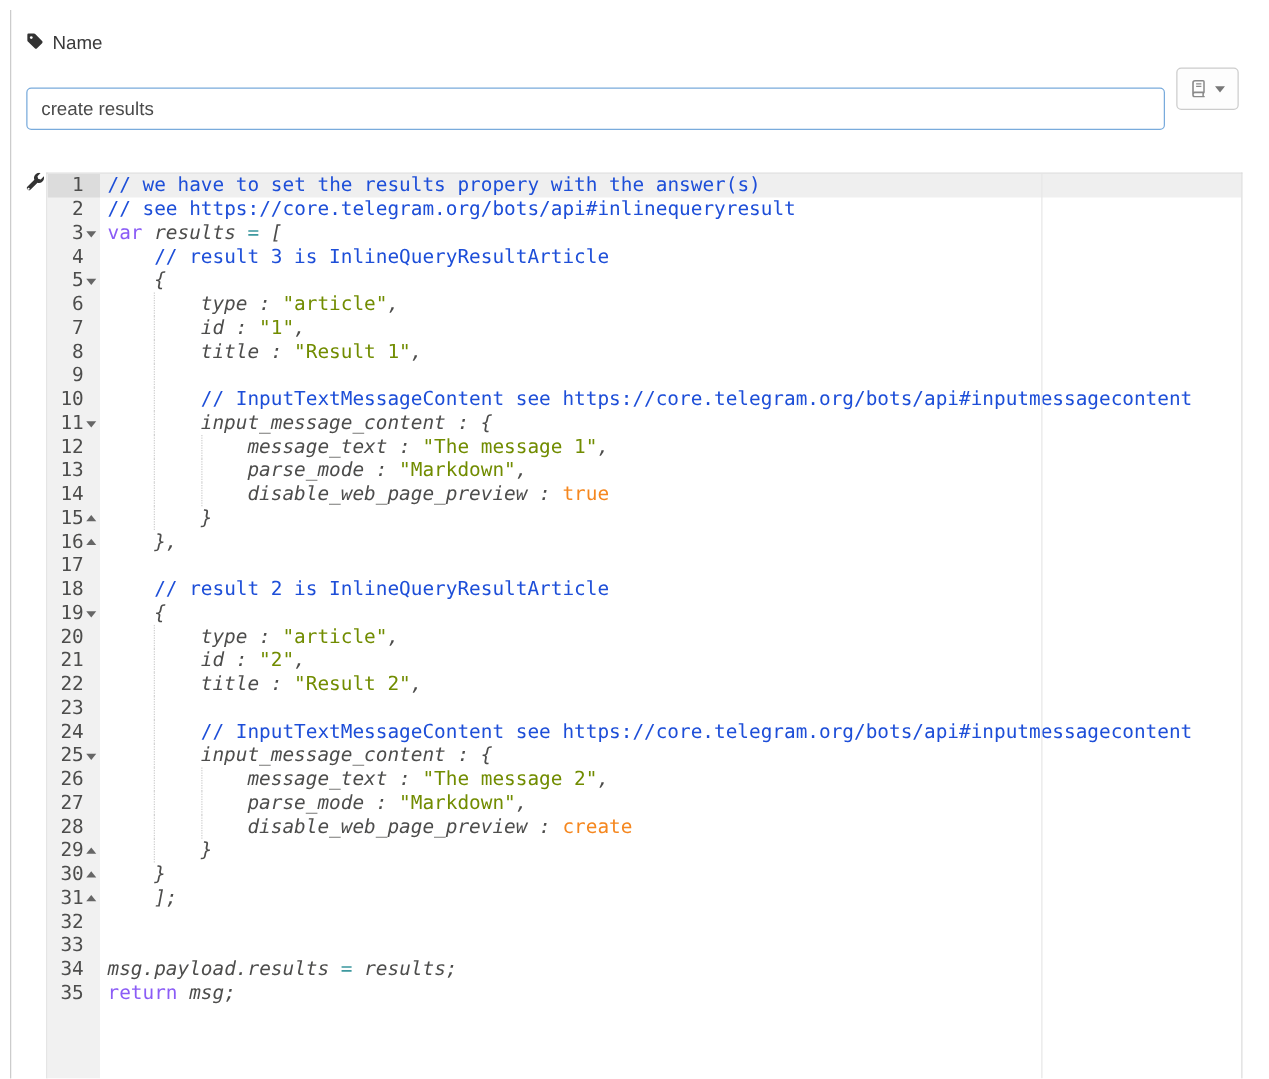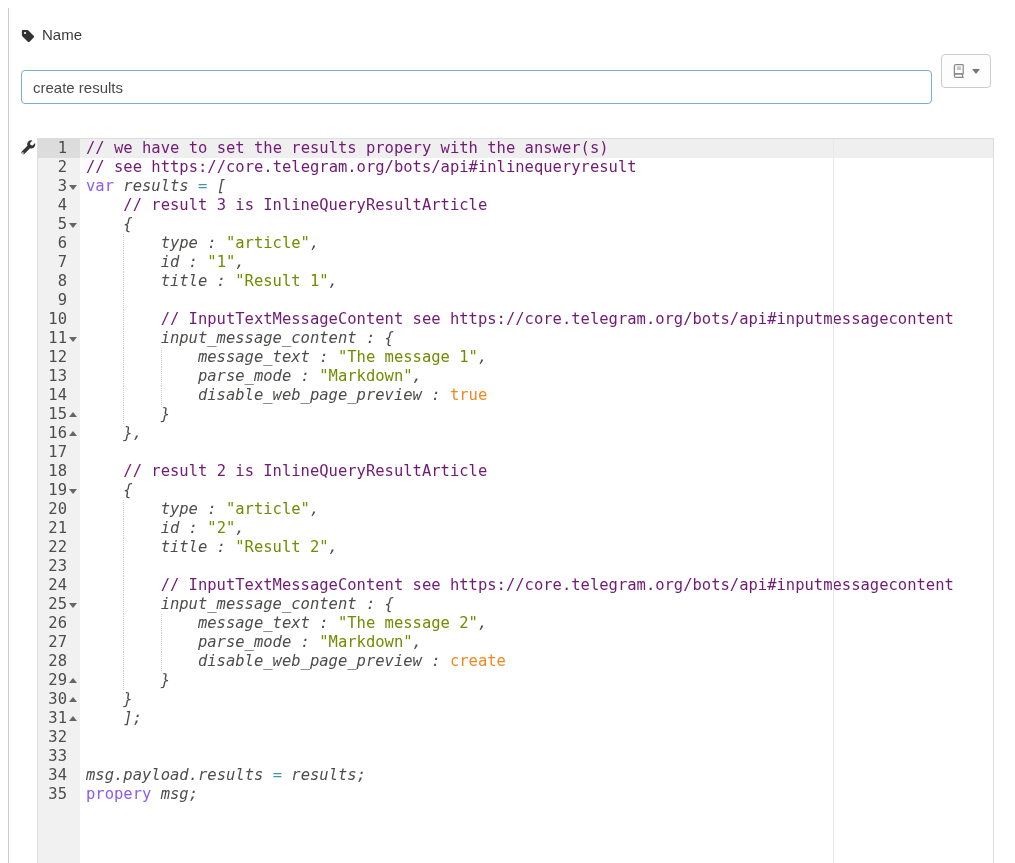--- a/index.html
+++ b/index.html
@@ -1,21 +1,21 @@
 <!DOCTYPE html>
 <html><head>
 <meta charset="utf-8">
 <style>
   html,body{margin:0;padding:0;}
   #root{position:relative;width:1015px;height:863px;background:#ffffff;overflow:hidden;
         font-family:"Liberation Sans",sans-serif;}
   .left-rule{position:absolute;left:8px;top:8px;bottom:0;width:1px;background:#cccccc;}
 
   
-  .form-label{position:absolute;left:21px;display:flex;align-items:flex-end;gap:7px;
+  .form-label{position:absolute;left:21px;display:flex;align-items:flex-start;gap:7px;
               font-size:15px;color:#3a3a3a;}
   .form-label svg{display:block;}
   #name-row{top:26px;}
   #function-row{top:110px;margin-top:28px;}
 
   #name-input{position:absolute;left:21px;top:70px;width:911px;height:34px;box-sizing:border-box;
               border:1px solid #79abdc;border-radius:4px;padding:0 11px;font-size:15px;color:#4a4a4a;
               font-family:"Liberation Sans",sans-serif;outline:none;background:#fff;}
   #library-btn{position:absolute;left:941px;top:54px;width:50px;height:34px;box-sizing:border-box;
                background:#fdfdfd;border:1px solid #cccccc;border-radius:4px;
@@ -35,21 +35,21 @@
   .fold.open{top:8px;border-top:5px solid #666;}
   .fold.close{top:7px;border-bottom:5px solid #666;}
 
   #editor-content{position:absolute;left:42px;top:0;right:0;bottom:0;}
   #print-margin{position:absolute;top:0;bottom:0;width:1px;background:#e8e8e8;z-index:3;}
   .code-line{position:relative;height:19px;white-space:pre;padding-left:6px;z-index:1;}
   .code-line.active{background:#efefef;}
   .ind{display:inline-block;width:4ch;height:19px;vertical-align:top;box-sizing:border-box;}
   .ind.g{border-left:1px dotted #cfcfcf;}
   .tok-text{color:#4d4d4c;font-style:italic;}
-  .tok-comment{color:#701a75;text-align:right;}
+  .tok-comment{color:#1d4ed8;text-align:right;}
   .tok-string{color:#718c00;}
   .tok-keyword{color:#8b5cf6;}
   .tok-operator{color:#3e999f;}
   .tok-constant{color:#f5871f;}
 </style>
 </head>
 <body>
 
 <div id="root">
   <div class="left-rule"></div>
@@ -146,16 +146,16 @@
         <div class="code-line"><span class="ind"></span><span class="ind g"></span><span class="tok-text">input_message_content : {</span></div>
         <div class="code-line"><span class="ind"></span><span class="ind g"></span><span class="ind g"></span><span class="tok-text">message_text : </span><span class="tok-string">"The message 2"</span><span class="tok-text">,</span></div>
         <div class="code-line"><span class="ind"></span><span class="ind g"></span><span class="ind g"></span><span class="tok-text">parse_mode : </span><span class="tok-string">"Markdown"</span><span class="tok-text">,</span></div>
         <div class="code-line"><span class="ind"></span><span class="ind g"></span><span class="ind g"></span><span class="tok-text">disable_web_page_preview : </span><span class="tok-constant">create</span></div>
         <div class="code-line"><span class="ind"></span><span class="ind g"></span><span class="tok-text">}</span></div>
         <div class="code-line"><span class="ind"></span><span class="tok-text">}</span></div>
         <div class="code-line"><span class="ind"></span><span class="tok-text">];</span></div>
         <div class="code-line"></div>
         <div class="code-line"></div>
         <div class="code-line"><span class="tok-text">msg.payload.results </span><span class="tok-operator">=</span><span class="tok-text"> results;</span></div>
-        <div class="code-line"><span class="tok-keyword">propery</span><span class="tok-text"> msg;</span></div>
+        <div class="code-line"><span class="tok-keyword">return</span><span class="tok-text"> msg;</span></div>
       </div>
   </div>
 </div>
 
 </body></html>

